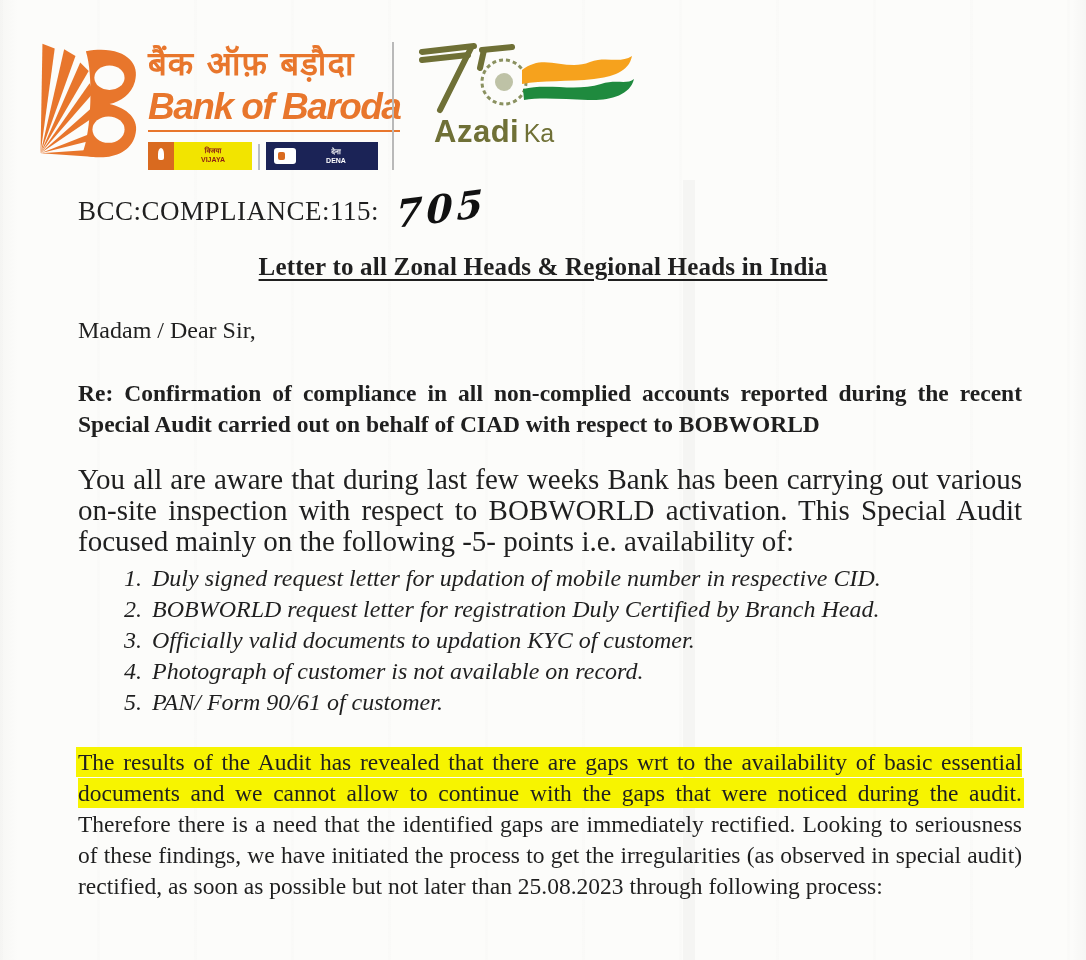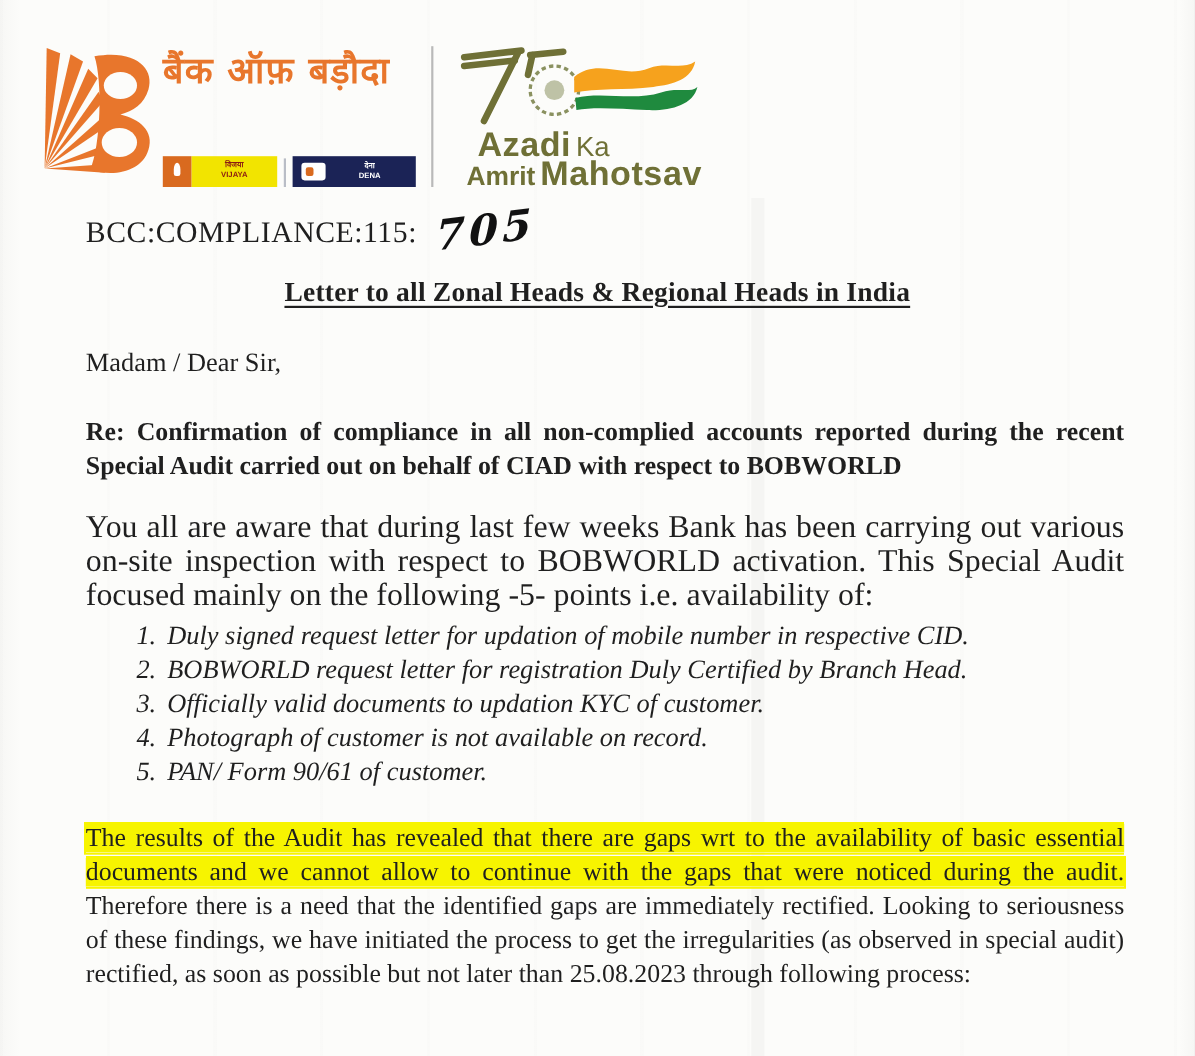--- a/index.html
+++ b/index.html
@@ -122,20 +122,21 @@
         <polygon points="8,120 64,98 64,106"></polygon>
         <polygon points="8,120 66,116 66,124"></polygon>
         <path d="M56,12 C96,5 114,24 108,44 C104,58 93,65 81,68 C99,72 114,84 108,102 C102,123 74,129 52,121 C62,98 64,36 56,12 Z"></path>
       </g>
       <ellipse cx="81" cy="40" rx="16" ry="13" fill="#fcfcfa"></ellipse>
       <ellipse cx="80" cy="95" rx="17" ry="14" fill="#fcfcfa"></ellipse>
     </svg>
 
     <div class="bob-text-block">
       <div class="hindi-name">बैंक ऑफ़ बड़ौदा</div>
+      <div class="wordmark">Bank of Baroda</div>
     </div>
 
     <div class="badges">
       <div class="badge-vijaya">
         <div class="sq"></div>
         <div class="band">
           <div>विजया</div>
           <div>VIJAYA</div>
         </div>
       </div>
@@ -165,24 +166,20 @@
         <circle cx="96" cy="46" r="22" fill="none" stroke="#8a9160" stroke-width="3" stroke-dasharray="4 3"></circle>
         <circle cx="96" cy="46" r="9" fill="#8a9160" opacity="0.55"></circle>
 
         <path d="M114 34 C136 16 158 36 182 26 C198 20 212 28 224 20 C221 36 204 41 186 43 C160 46 134 44 114 48 Z" fill="#f6a21d"></path>
         <path d="M115 53 C140 47 168 56 193 48 C208 43 219 49 226 43 C222 60 200 65 180 64 C156 63 132 61 116 64 Z" fill="#1f8a3e"></path>
       </svg>
       <div class="az-line1">
         <span class="az-big">Azadi</span>
         <span class="az-small">Ka</span>
       </div>
-      <div class="az-line2">
-        <span class="az-med">Amrit</span>
-        <span class="az-big">Mahotsav</span>
-      </div>
     </div>
   </div>
 
   <div class="ref-row">
     <span class="ref-no">BCC:COMPLIANCE:115:</span>
     <span class="handwritten">705</span>
   </div>
 
   <div class="title-line">
     <span>Letter to all Zonal Heads &amp; Regional Heads in India</span>

